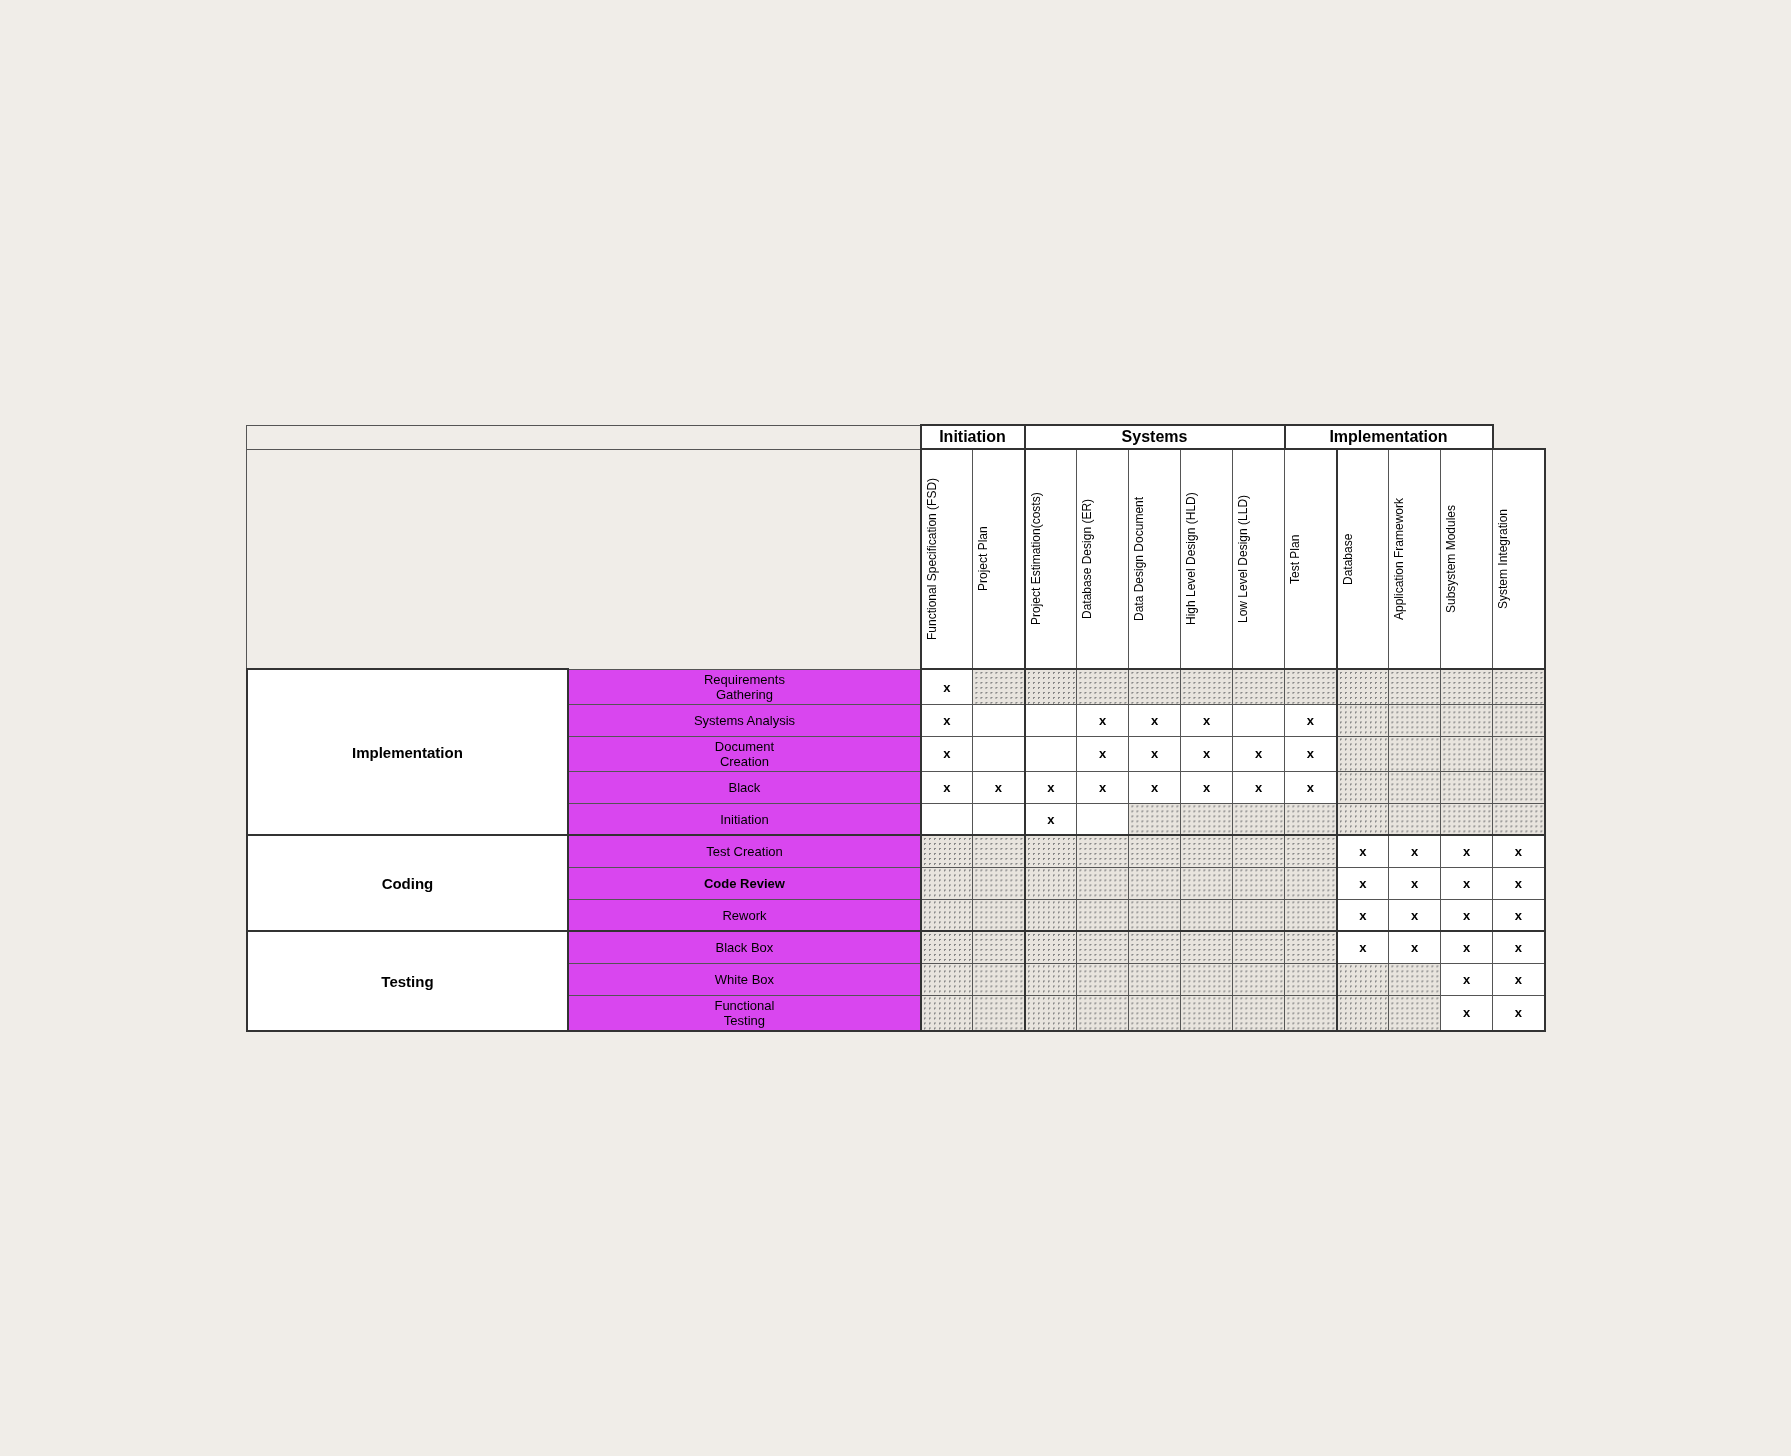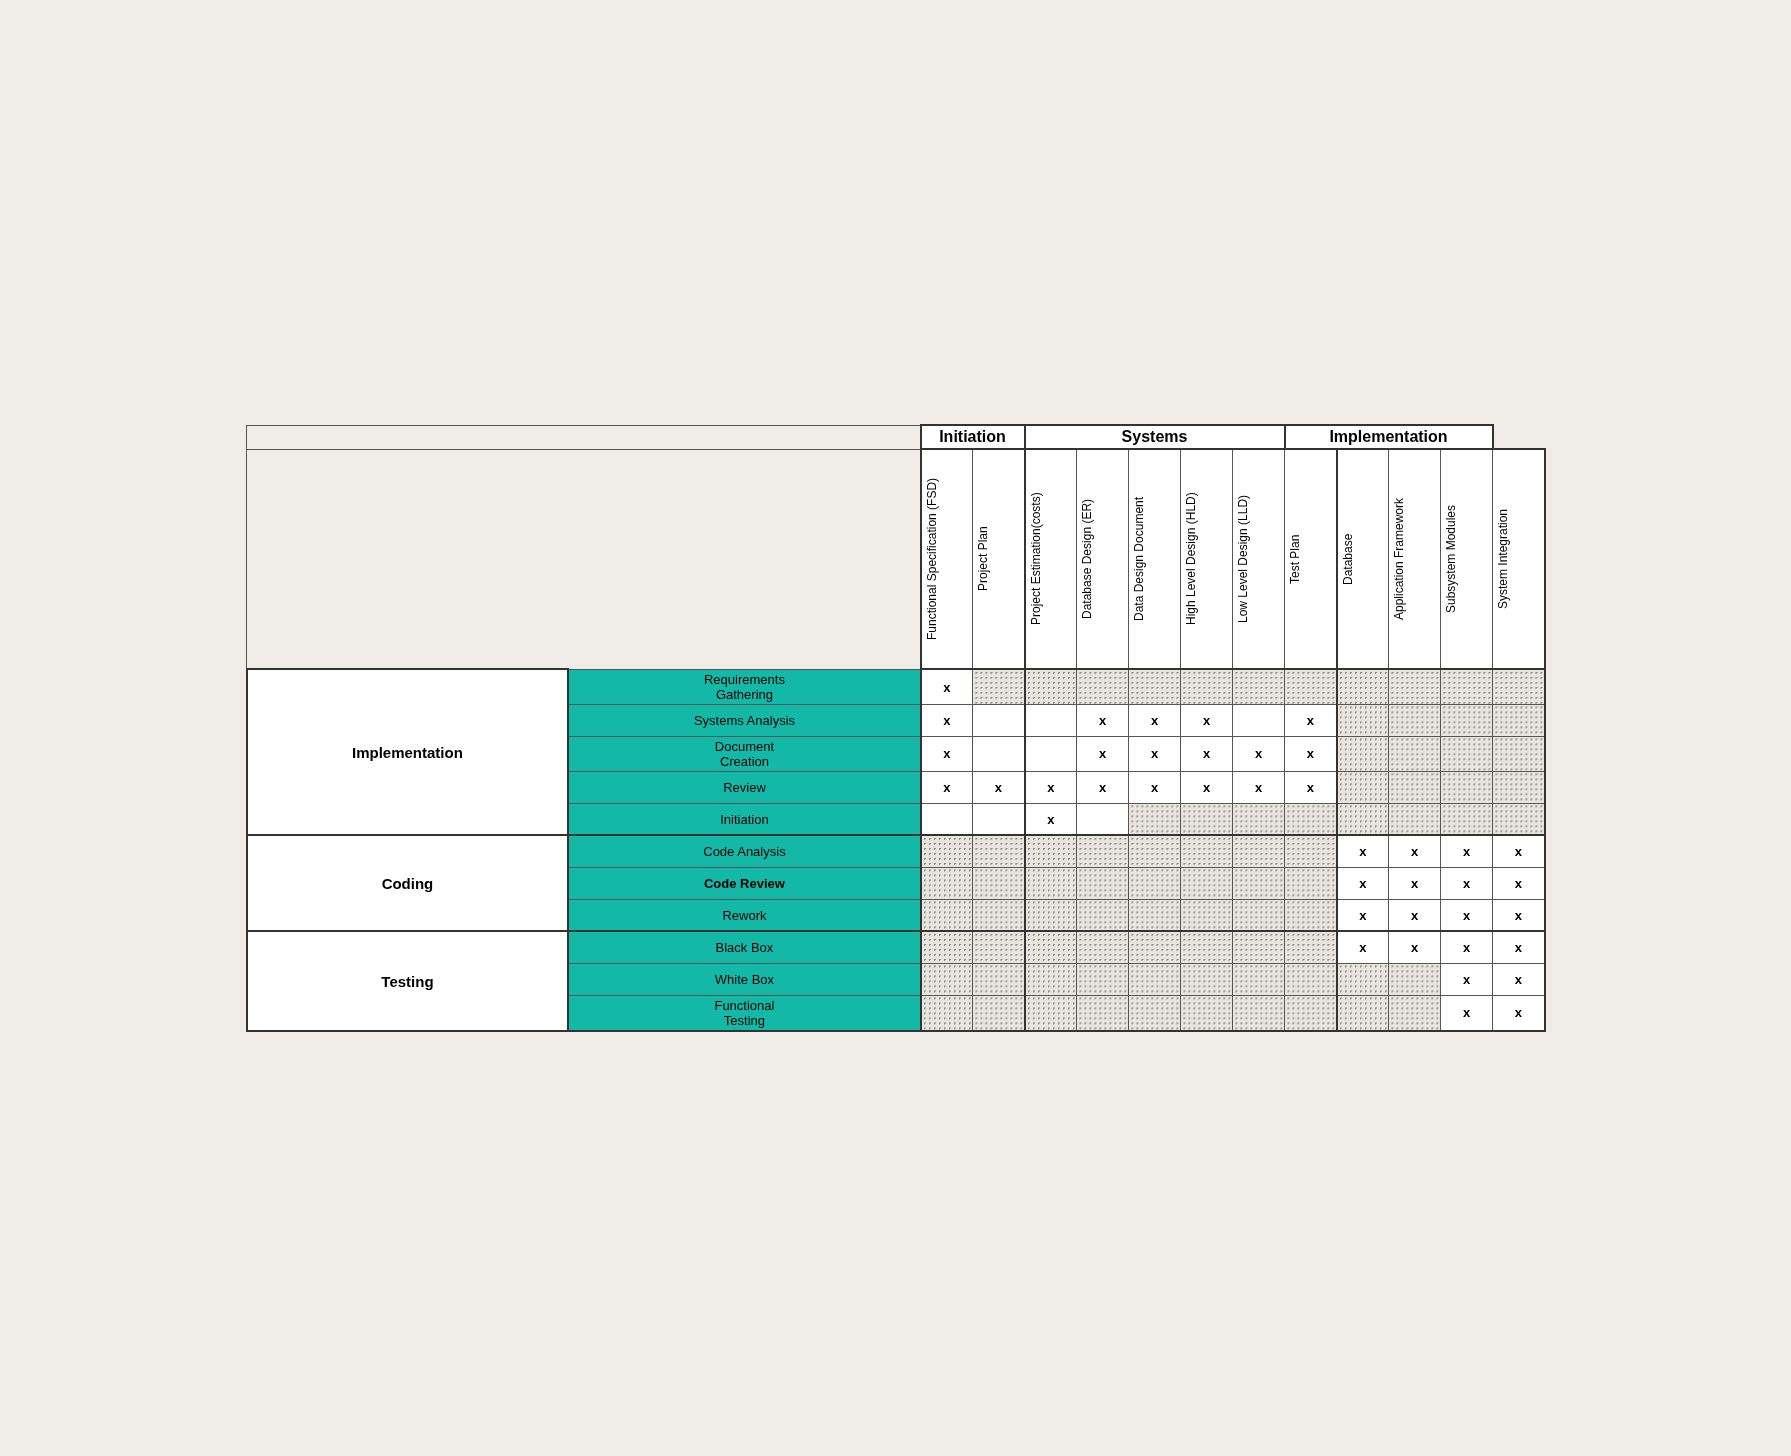--- a/index.html
+++ b/index.html
@@ -48,21 +48,21 @@
     }
     
     .category-cell {
       font-weight: bold;
       font-size: 15px;
       background: #fff;
       border: 2px solid #333;
       padding: 6px 10px;
     }
     .row-label-cell {
-      background: #14b8a6;
+      background: #d946ef;
       text-align: left;
       padding: 4px 8px;
       font-size: 13px;
       border: 1px solid #555;
     }
     
     .dotted-cell {
       background-image: radial-gradient(circle, #888 1px, transparent 1px);
       background-size: 5px 5px;
       background-color: #e8e4de;
@@ -209,21 +209,21 @@
           <td class="active-cell" style="width: 52px; height: 32px;"><span class="x-mark">x</span></td>
           <td class="active-cell" style="width: 52px; height: 32px;"><span class="x-mark">x</span></td>
           <td class="active-cell" style="width: 52px; height: 32px;"><span class="x-mark">x</span></td>
           <td class="active-cell" style="width: 52px; height: 32px;"><span class="x-mark">x</span></td>
           <td class="dotted-cell" style="width: 52px; height: 32px; border-left: 2px solid rgb(51, 51, 51);"></td>
           <td class="dotted-cell" style="width: 52px; height: 32px;"></td>
           <td class="dotted-cell" style="width: 52px; height: 32px;"></td>
           <td class="dotted-cell" style="width: 52px; height: 32px; border-right: 2px solid rgb(51, 51, 51);"></td>
         </tr>
         <tr>
-          <td class="row-label-cell" style="min-width: 130px; white-space: pre-line;">Review</td>
+          <td class="row-label-cell" style="min-width: 130px; white-space: pre-line;">Black</td>
           <td class="active-cell" style="width: 52px; height: 32px; border-left: 2px solid rgb(51, 51, 51);"><span class="x-mark">x</span></td>
           <td class="active-cell" style="width: 52px; height: 32px;"><span class="x-mark">x</span></td>
           <td class="active-cell" style="width: 52px; height: 32px; border-left: 2px solid rgb(51, 51, 51);"><span class="x-mark">x</span></td>
           <td class="active-cell" style="width: 52px; height: 32px;"><span class="x-mark">x</span></td>
           <td class="active-cell" style="width: 52px; height: 32px;"><span class="x-mark">x</span></td>
           <td class="active-cell" style="width: 52px; height: 32px;"><span class="x-mark">x</span></td>
           <td class="active-cell" style="width: 52px; height: 32px;"><span class="x-mark">x</span></td>
           <td class="active-cell" style="width: 52px; height: 32px;"><span class="x-mark">x</span></td>
           <td class="dotted-cell" style="width: 52px; height: 32px; border-left: 2px solid rgb(51, 51, 51);"></td>
           <td class="dotted-cell" style="width: 52px; height: 32px;"></td>
@@ -240,21 +240,21 @@
           <td class="dotted-cell" style="width: 52px; height: 32px; border-bottom: 2px solid rgb(51, 51, 51);"></td>
           <td class="dotted-cell" style="width: 52px; height: 32px; border-bottom: 2px solid rgb(51, 51, 51);"></td>
           <td class="dotted-cell" style="width: 52px; height: 32px; border-bottom: 2px solid rgb(51, 51, 51);"></td>
           <td class="dotted-cell" style="width: 52px; height: 32px; border-left: 2px solid rgb(51, 51, 51); border-bottom: 2px solid rgb(51, 51, 51);"></td>
           <td class="dotted-cell" style="width: 52px; height: 32px; border-bottom: 2px solid rgb(51, 51, 51);"></td>
           <td class="dotted-cell" style="width: 52px; height: 32px; border-bottom: 2px solid rgb(51, 51, 51);"></td>
           <td class="dotted-cell" style="width: 52px; height: 32px; border-right: 2px solid rgb(51, 51, 51); border-bottom: 2px solid rgb(51, 51, 51);"></td>
         </tr>
         <tr>
           <td class="category-cell border-left-thick border-right-thick border-top-thick border-bottom-thick" rowspan="3" style="min-width: 110px; font-size: 15px;">Coding</td>
-          <td class="row-label-cell" style="min-width: 130px; white-space: pre-line;">Code Analysis</td>
+          <td class="row-label-cell" style="min-width: 130px; white-space: pre-line;">Test Creation</td>
           <td class="dotted-cell" style="width: 52px; height: 32px; border-left: 2px solid rgb(51, 51, 51);"></td>
           <td class="dotted-cell" style="width: 52px; height: 32px;"></td>
           <td class="dotted-cell" style="width: 52px; height: 32px; border-left: 2px solid rgb(51, 51, 51);"></td>
           <td class="dotted-cell" style="width: 52px; height: 32px;"></td>
           <td class="dotted-cell" style="width: 52px; height: 32px;"></td>
           <td class="dotted-cell" style="width: 52px; height: 32px;"></td>
           <td class="dotted-cell" style="width: 52px; height: 32px;"></td>
           <td class="dotted-cell" style="width: 52px; height: 32px;"></td>
           <td class="active-cell" style="width: 52px; height: 32px; border-left: 2px solid rgb(51, 51, 51);"><span class="x-mark">x</span></td>
           <td class="active-cell" style="width: 52px; height: 32px;"><span class="x-mark">x</span></td>

